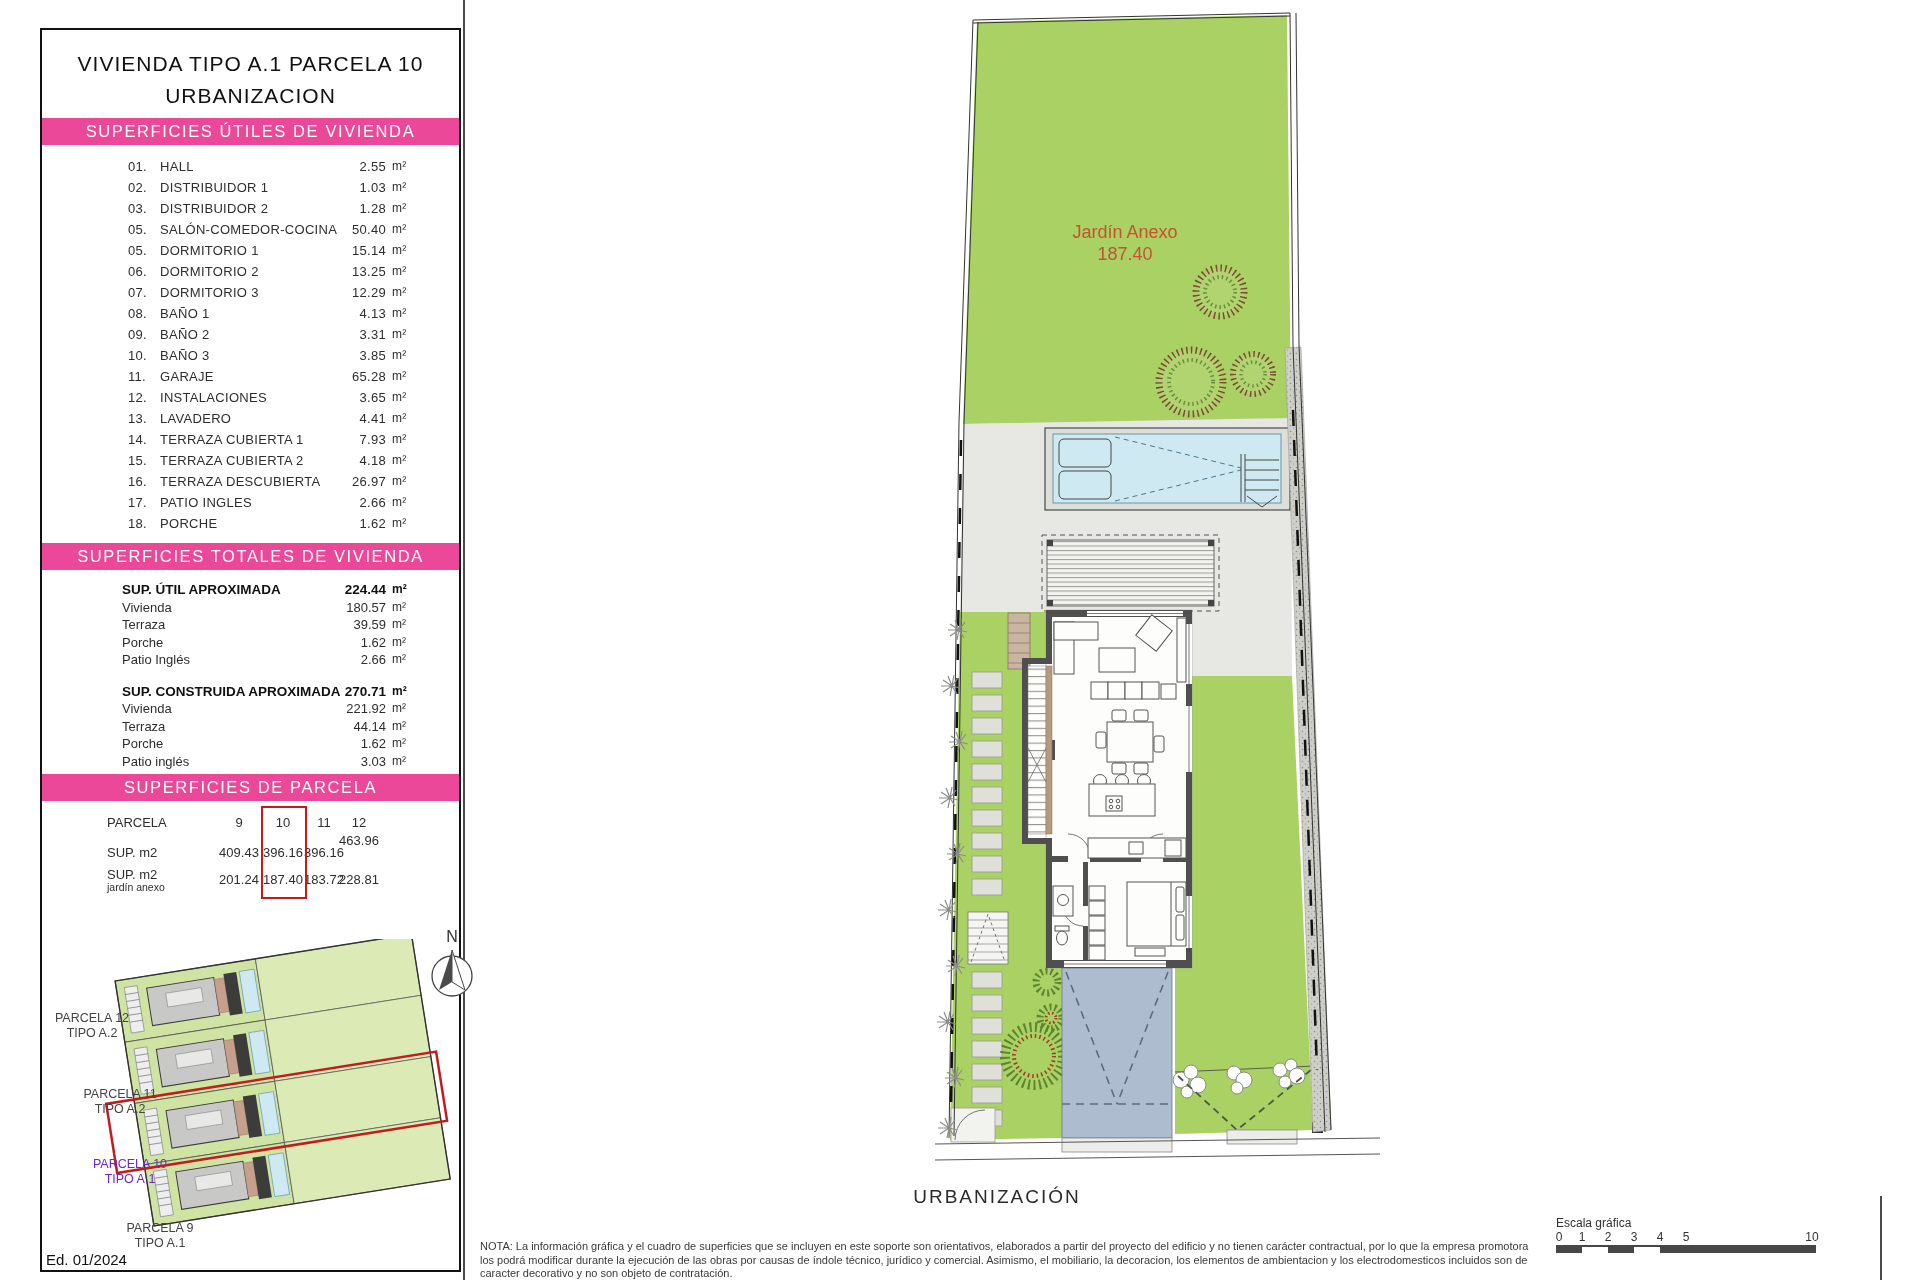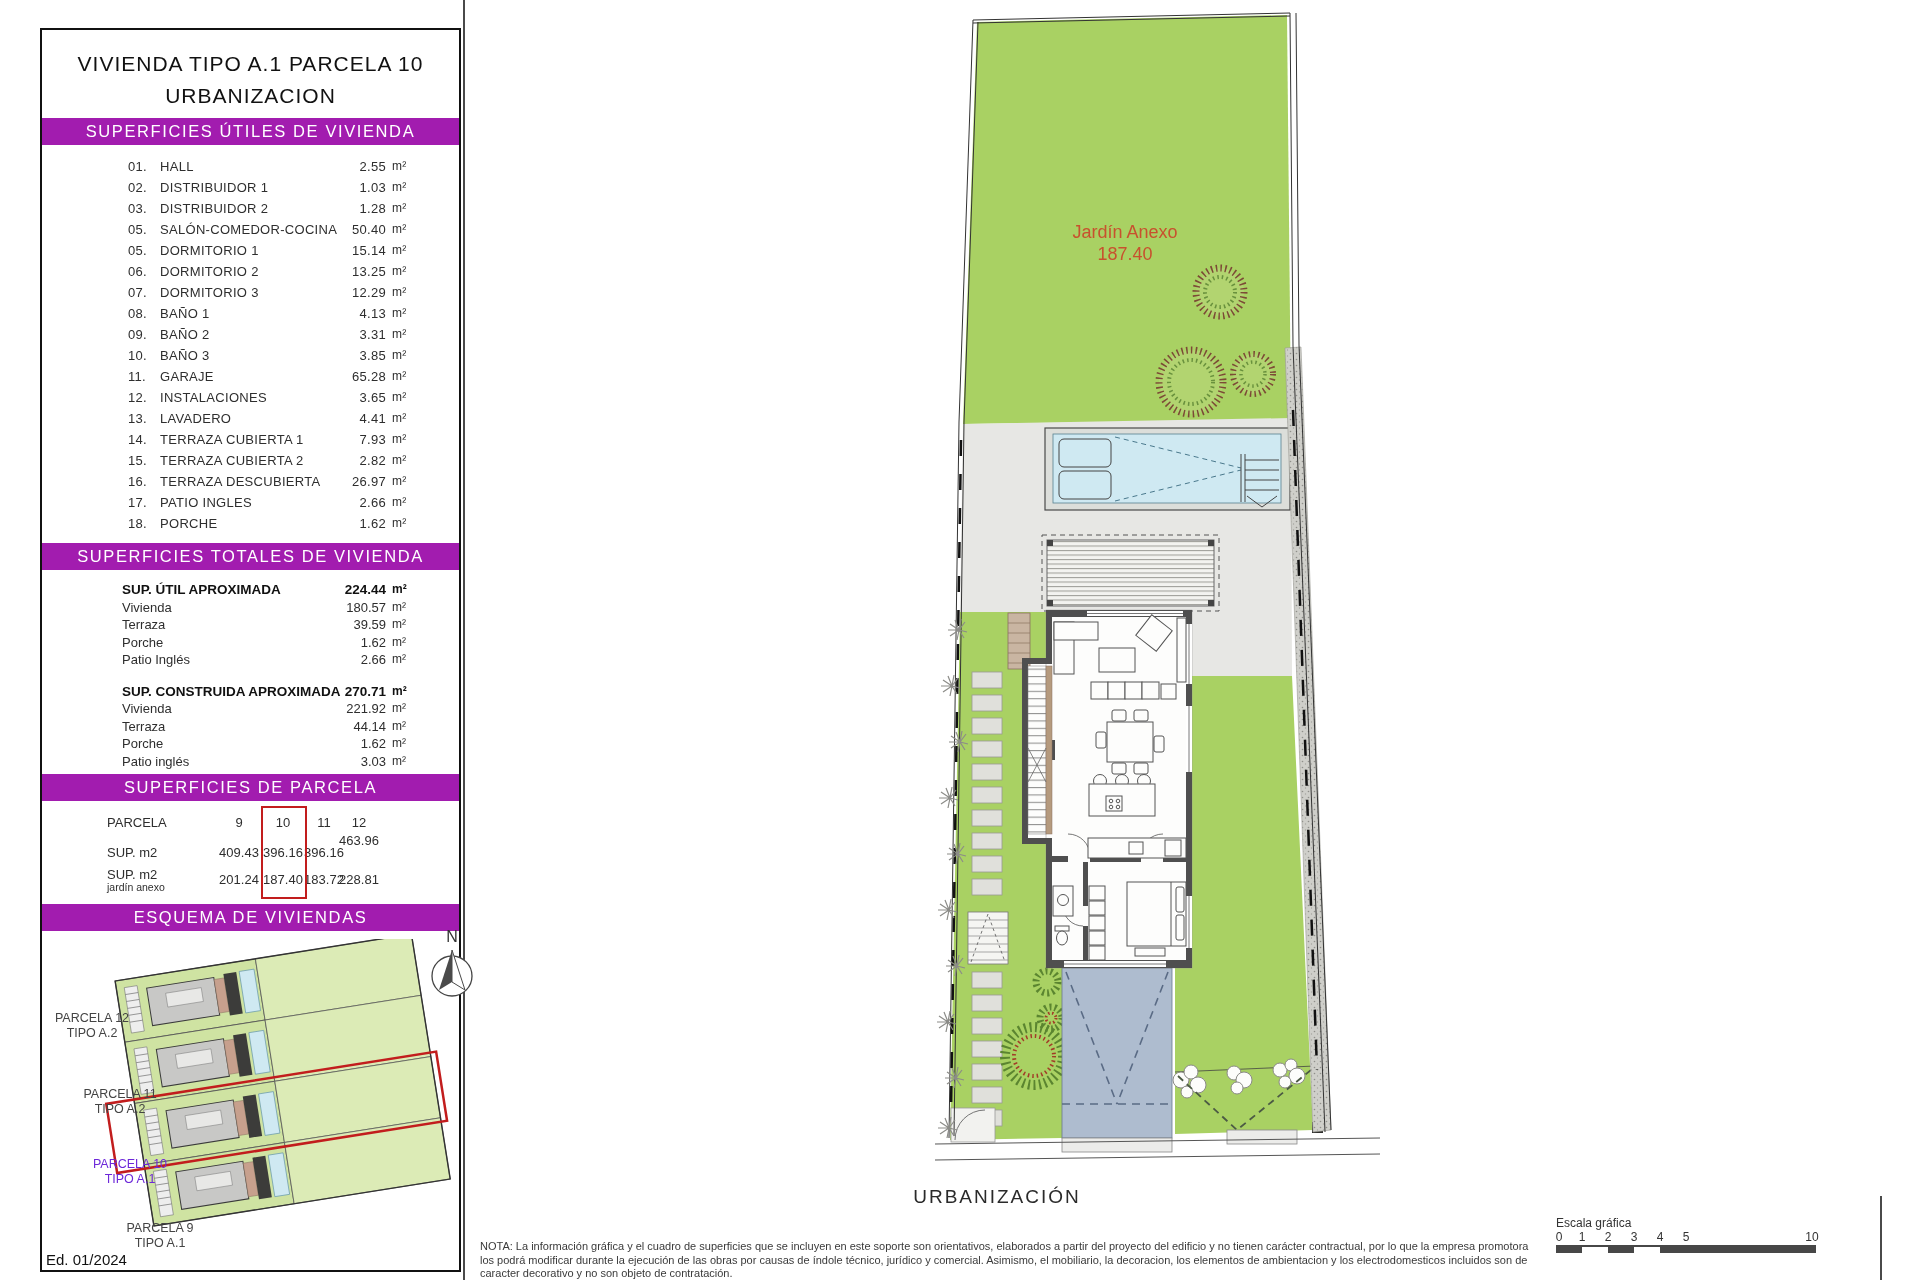--- a/index.html
+++ b/index.html
@@ -1,21 +1,21 @@
 <!DOCTYPE html>
 <html><head>
 <meta charset="utf-8">
 <style>
   html,body{margin:0;padding:0;background:#fff;}
   #sheet{position:relative;width:1920px;height:1280px;background:#fff;overflow:hidden;
          font-family:"Liberation Sans", sans-serif;color:#1c1c1c;}
   .vline{position:absolute;background:#4a4a4a;}
   
   #panel{position:absolute;left:40px;top:28px;width:421px;height:1244px;border:2px solid #111;box-sizing:border-box;background:#fff;}
-  .sec-bar{position:absolute;left:0;width:100%;height:27px;background:#a21caf;color:#fff;
+  .sec-bar{position:absolute;left:0;width:100%;height:27px;background:#ec4899;color:#fff;
            text-align:center;line-height:27px;font-size:16.5px;letter-spacing:1.6px;font-weight:400;}
   #title-block{position:absolute;left:0;top:0;width:100%;text-align:center;}
   #title-block .t1{margin-top:22px;font-size:21px;letter-spacing:1px;color:#111;}
   #title-block .t2{margin-top:8px;font-size:21px;letter-spacing:1px;color:#111;}
   #room-list{position:absolute;left:0;top:115px;width:100%;padding-top:14px;box-sizing:border-box;}
   .room-row{position:relative;height:21px;font-size:13px;color:#2e2e2e;letter-spacing:.3px;}
   .room-row .rn{position:absolute;left:86px;}
   .room-row .rl{position:absolute;left:118px;}
   .room-row .rv{position:absolute;left:268px;width:76px;text-align:right;}
   .room-row .ru{position:absolute;left:350px;font-size:12px;}
@@ -152,21 +152,21 @@
         </div>
       <div class="room-row">
           <span class="rn">14.</span>
           <span class="rl">TERRAZA CUBIERTA 1</span>
           <span class="rv">7.93</span>
           <span class="ru">m²</span>
         </div>
       <div class="room-row">
           <span class="rn">15.</span>
           <span class="rl">TERRAZA CUBIERTA 2</span>
-          <span class="rv">2.82</span>
+          <span class="rv">4.18</span>
           <span class="ru">m²</span>
         </div>
       <div class="room-row">
           <span class="rn">16.</span>
           <span class="rl">TERRAZA DESCUBIERTA</span>
           <span class="rv">26.97</span>
           <span class="ru">m²</span>
         </div>
       <div class="room-row">
           <span class="rn">17.</span>
@@ -254,21 +254,20 @@
       <span class="pc3" style="top:32px;">463.96</span>
       <span style="left:65px;top:66px;">SUP. m2</span>
       <span style="left:65px;top:80px;font-size:10.5px;">jardín anexo</span>
       <span class="pc0" style="top:71px;">201.24</span>
       <span class="pc1" style="top:71px;">187.40</span>
       <span class="pc2" style="top:71px;">183.72</span>
       <span class="pc3" style="top:71px;">228.81</span>
       <div id="red-box"></div>
     </div>
 
-    <div class="sec-bar" style="top:874px;">ESQUEMA DE VIVIENDAS</div>
 
     <div id="esquema">
 
       <svg style="position:absolute;left:60px;top:8px;" width="355" height="330" viewBox="0 0 355 330">
         <g transform="rotate(-9 175 150)">
           <g>
             <rect x="32" y="18" width="142" height="62" fill="#cfe3a2" stroke="#555" stroke-width="0.8"></rect>
             <rect x="174" y="18" width="158" height="62" fill="#dcebb6" stroke="#555" stroke-width="0.7"></rect>
             <rect x="40" y="26" width="13" height="46" fill="#eee" stroke="#777" stroke-width="0.6"></rect>
             <path d="M40,33 h13 M40,40 h13 M40,47 h13 M40,54 h13 M40,61 h13" stroke="#777" stroke-width="0.7"></path>

